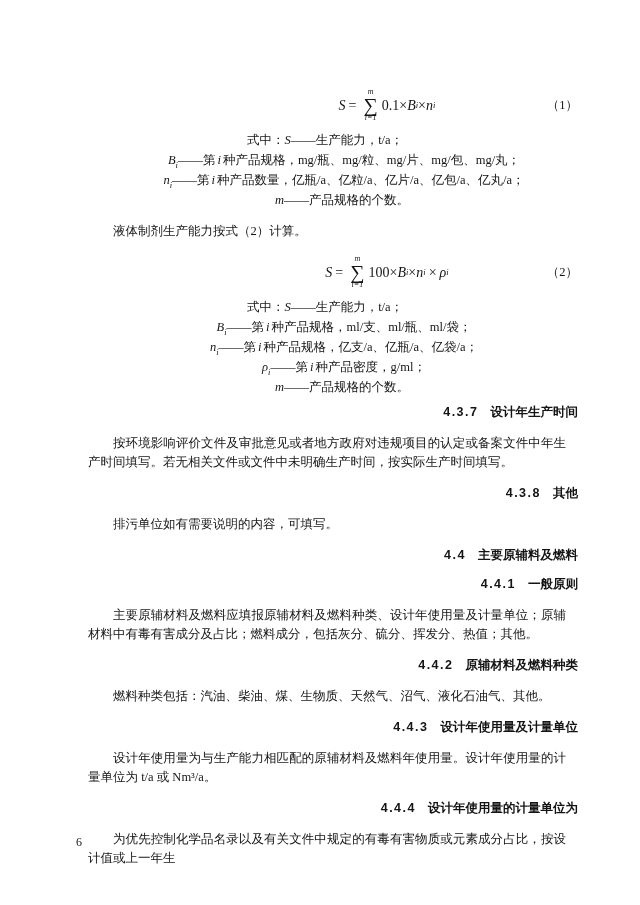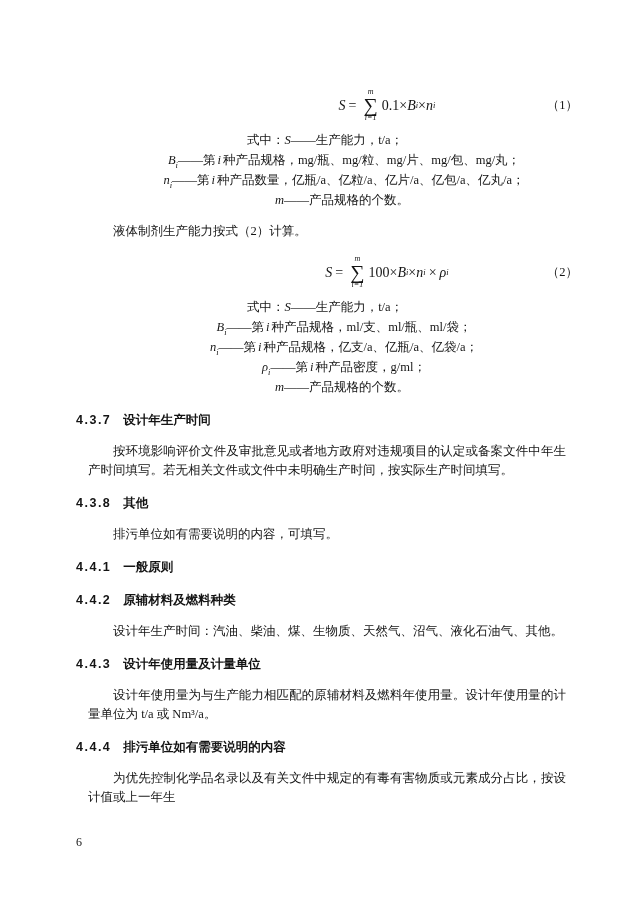--- a/index.html
+++ b/index.html
@@ -13,21 +13,22 @@
     font-family:"Liberation Serif","DejaVu Serif",serif;
     font-size:12.5px;
     line-height:19px;
   }
   .para { text-indent:2em; text-align:justify; margin:12px; }
   .heading {
     font-family:"Liberation Sans","DejaVu Sans",sans-serif;
     font-weight:bold;
     font-size:12.5px;
     line-height:19px;
-    margin:14px 0 10px;
+    margin:6px 0 10px;
+    text-align:right;
   }
   .heading .num { letter-spacing:1.5px; margin-right:12px; }
 
   .formula-row {
     position:relative;
     display:flex; align-items:center; justify-content:center;
     height:38px;
     margin:2px 0 6px;
   }
   .formula-row.f2 { margin:9px 0 6px; }
@@ -136,35 +137,39 @@
   <div class="heading">
     <span class="num">4.3.7</span><span>设计年生产时间</span>
   </div>
   <p class="para">按环境影响评价文件及审批意见或者地方政府对违规项目的认定或备案文件中年生产时间填写。若无相关文件或文件中未明确生产时间，按实际生产时间填写。</p>
 
   <div class="heading">
     <span class="num">4.3.8</span><span>其他</span>
   </div>
   <p class="para">排污单位如有需要说明的内容，可填写。</p>
 
+  <div class="heading">
+    <span class="num">4.4</span><span>主要原辅料及燃料</span>
+  </div>
 
   <div class="heading">
     <span class="num">4.4.1</span><span>一般原则</span>
   </div>
+  <p class="para">主要原辅材料及燃料应填报原辅材料及燃料种类、设计年使用量及计量单位；原辅材料中有毒有害成分及占比；燃料成分，包括灰分、硫分、挥发分、热值；其他。</p>
 
   <div class="heading">
     <span class="num">4.4.2</span><span>原辅材料及燃料种类</span>
   </div>
-  <p class="para">设计年生产时间：汽油、柴油、煤、生物质、天然气、沼气、液化石油气、其他。</p>
+  <p class="para">燃料种类包括：汽油、柴油、煤、生物质、天然气、沼气、液化石油气、其他。</p>
 
   <div class="heading">
     <span class="num">4.4.3</span><span>设计年使用量及计量单位</span>
   </div>
   <p class="para">设计年使用量为与生产能力相匹配的原辅材料及燃料年使用量。设计年使用量的计量单位为 t/a 或 Nm³/a。</p>
 
   <div class="heading">
-    <span class="num">4.4.4</span><span>排污单位如有需要说明的内容</span>
+    <span class="num">4.4.4</span><span>设计年使用量的计量单位为</span>
   </div>
   <p class="para">为优先控制化学品名录以及有关文件中规定的有毒有害物质或元素成分占比，按设计值或上一年生</p>
 
   <div class="pagenum">6</div>
 
 </div>
 
 </body></html>

